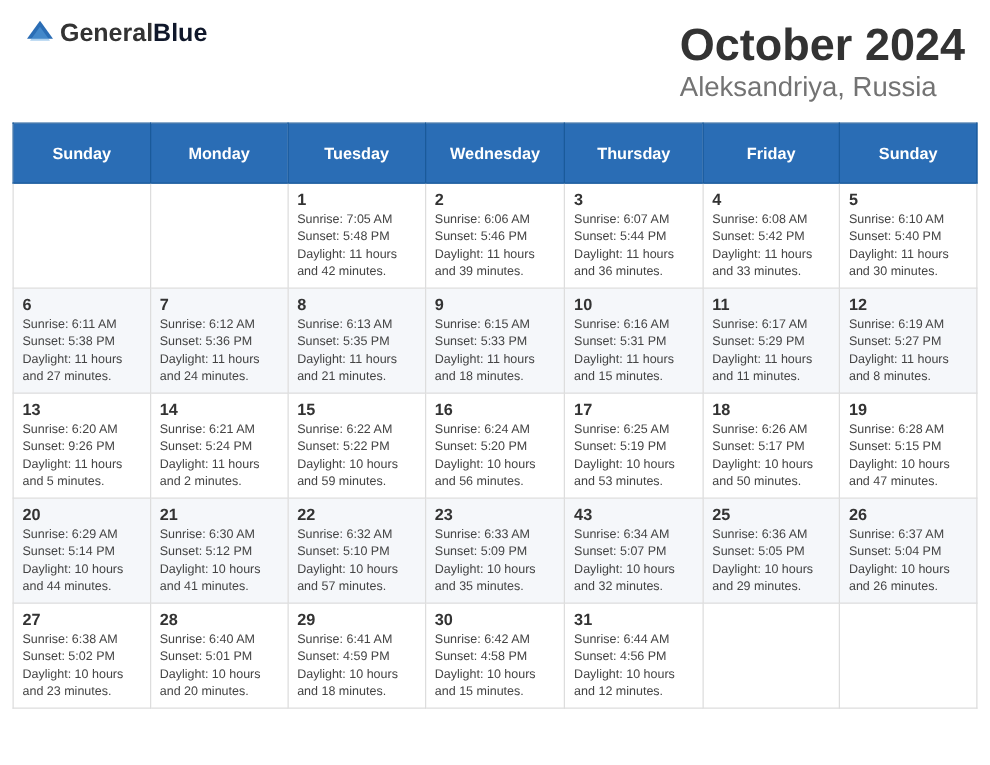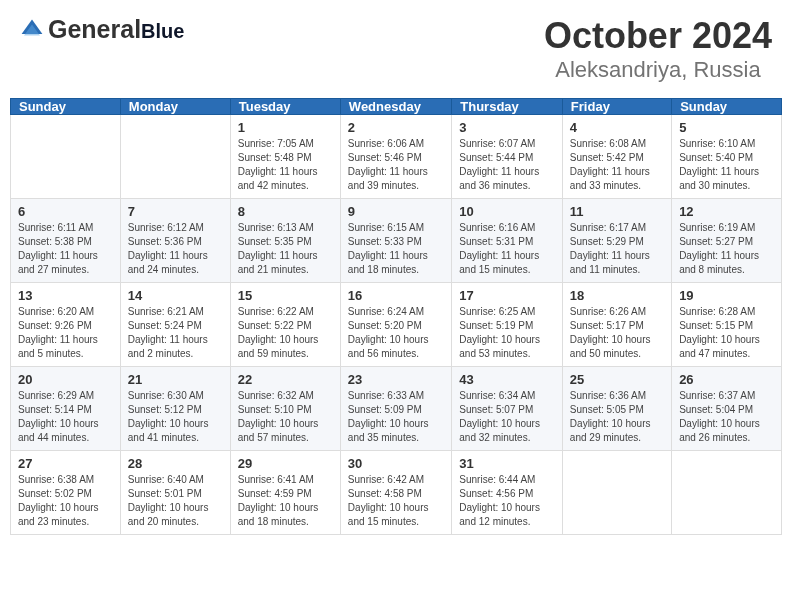--- a/index.html
+++ b/index.html
@@ -16,55 +16,55 @@
       align-items: flex-start;
       margin-bottom: 10px;
       padding: 5px 10px;
     }
     .logo {
       display: flex;
       align-items: center;
       gap: 4px;
     }
     .logo-text-general {
-      font-size: 25px;
+      font-size: 20px;
       font-weight: bold;
       color: #333;
     }
     .logo-text-blue {
       font-size: 20px;
       font-weight: bold;
       color: #0f172a;
     }
     .logo-icon {
       width: 24px;
       height: 24px;
     }
     .title-section {
-      text-align: center;
+      text-align: left;
     }
     .month-title {
       font-size: 36px;
       font-weight: bold;
       color: #333;
     }
     .location-title {
       font-size: 22px;
       color: #737373;
     }
     .calendar {
       width: 100%;
       border-collapse: collapse;
       border: 1px solid #ccc;
     }
     .calendar th {
       background-color: #2a6db5;
       color: #fff;
-      text-align: left;
-      padding: 0 8px;
+      text-align: center;
+      padding: 16px 8px;
       font-size: 13px;
       font-weight: bold;
       border: 1px solid #1a5a9a;
     }
     .calendar td {
       vertical-align: top;
       padding: 5px 7px;
       border: 1px solid #ddd;
       width: 113px;
       min-height: 80px;

